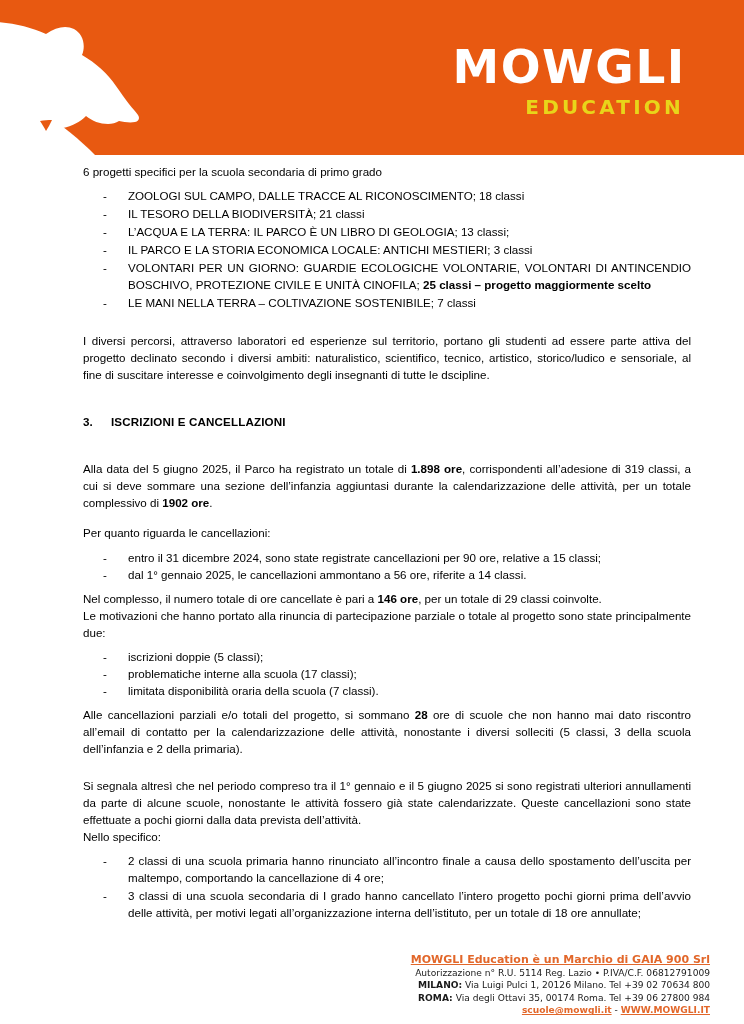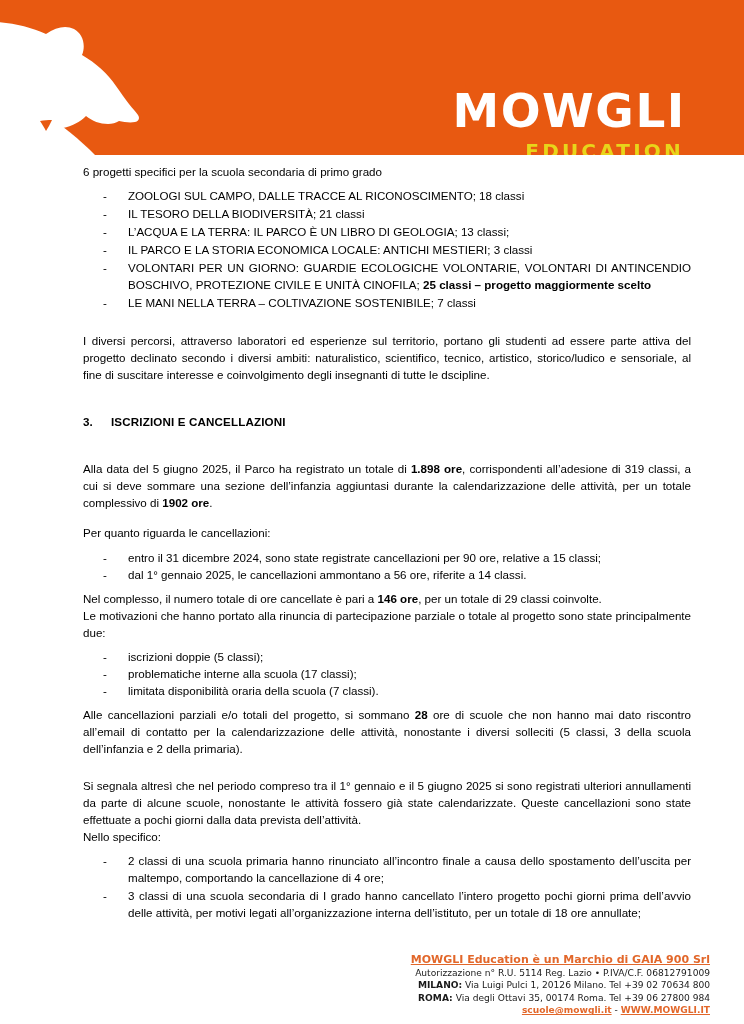--- a/index.html
+++ b/index.html
@@ -30,42 +30,40 @@
     width: 744px;
     height: 155px;
   }
   .logo-block {
     position: absolute;
     right: 58px;
     top: 44px;
     text-align: right;
     line-height: 1;
     user-select: none;
-    margin-top: 44px;
   }
   .logo-main {
     font-family: "DejaVu Sans", sans-serif;
     font-weight: bold;
     font-size: 46px;
     letter-spacing: 1.5px;
     color: #ffffff;
     transform: scaleX(1.02);
     transform-origin: right center;
     display: block;
   }
   .logo-sub {
     font-family: "DejaVu Sans", sans-serif;
     font-weight: bold;
     font-size: 20px;
     letter-spacing: 3.2px;
     color: #e8d51a;
     display: block;
     margin-top: 7px;
     margin-right: 2px;
-    text-decoration: underline;
   }
 
   
   .doc {
     position: absolute;
     top: 163px;
     left: 68px;
     width: 608px;
     font-size: 11.6px;
     line-height: 1.47;

